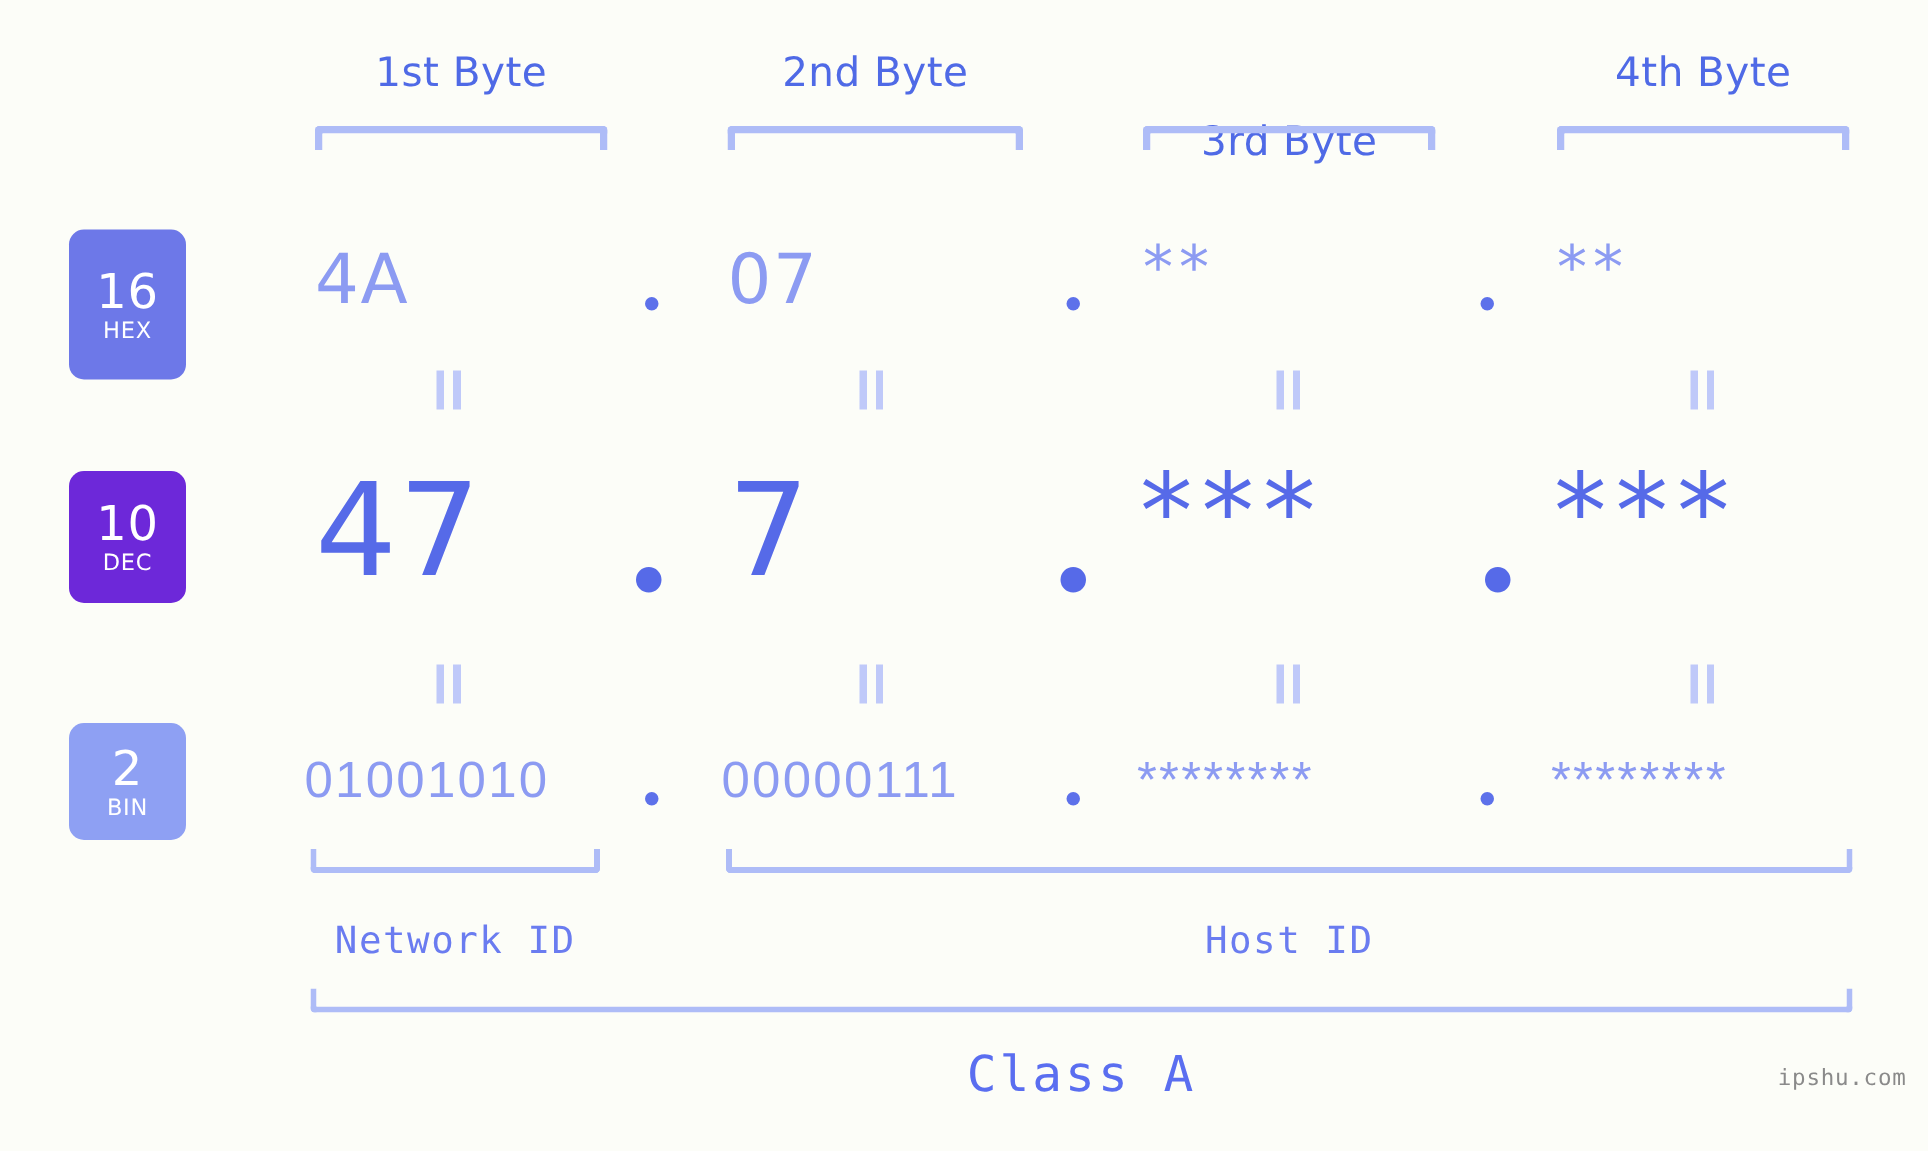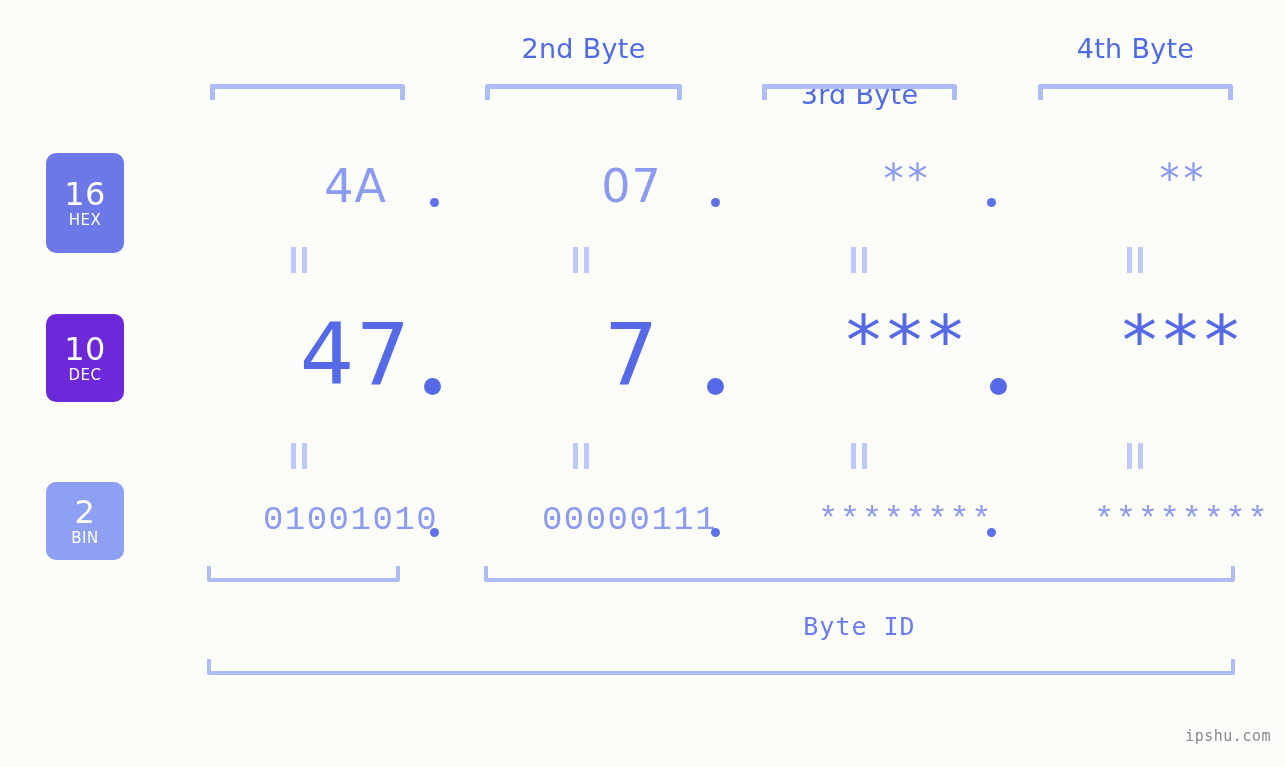--- a/index.html
+++ b/index.html
@@ -77,24 +77,23 @@
   }
   .base-badge .base-name {
     font-size: 15px;
     margin-top: 3px;
     letter-spacing: 0.5px;
   }
 
   
   .val {
     position: absolute;
-    text-align: center;
+    text-align: left;
     white-space: nowrap;
     line-height: 1;
-    margin-left: 48px;
   }
 
   .row-hex .val {
     font-size: 46px;
     color: #8c9bf2;
     font-family: "DejaVu Sans", sans-serif;
     letter-spacing: 1px;
   }
   .row-hex .val.stars {
     color: #8c9bf2;
@@ -109,21 +108,21 @@
     letter-spacing: 1px;
   }
   .row-dec .val.stars {
     font-size: 70px;
     letter-spacing: 6px;
   }
 
   .row-bin .val {
     font-size: 34px;
     color: #8c9bf2;
-    font-family: Liberation Mono, monospace;
+    font-family: Liberation Sans, sans-serif;
     letter-spacing: 1.5px;
   }
 
   
   .dot {
     position: absolute;
     border-radius: 50%;
     background: #566ae8;
   }
   .dot-hex { width: 9px; height: 9px; background: #5d71ea; }
@@ -159,32 +158,33 @@
     font-size: 33px;
     color: #5a6ef0;
     text-align: center;
     white-space: nowrap;
     letter-spacing: 2px;
   }
 
   .watermark {
     position: absolute;
     right: 14px;
-    bottom: 22px;
+    bottom: 40px;
     font-family: "DejaVu Sans Mono", monospace;
     font-size: 15px;
     color: #8a8a8a;
     letter-spacing: 0.5px;
   }
 </style>
 </head>
 <body style="background: rgb(252, 253, 248);">
 
 <div id="stage">
 
+  <div class="byte-label" style="left:210px; width:195px;">1st Byte</div>
   <div class="byte-label" style="left:485px; width:197px;">2nd Byte</div>
   <div class="byte-label" style="left:762px; width:195px;margin-top:46px;">3rd Byte</div>
   <div class="byte-label" style="left:1038px; width:195px;">4th Byte</div>
 
   <div class="bracket bracket-down" style="left:210px; top:84px; width:195px;"></div>
   <div class="bracket bracket-down" style="left:485px; top:84px; width:197px;"></div>
   <div class="bracket bracket-down" style="left:762px; top:84px; width:195px;"></div>
   <div class="bracket bracket-down" style="left:1038px; top:84px; width:195px;"></div>
 
   <div class="row-hex">
@@ -247,19 +247,21 @@
 
     <div class="val" style="left:758px; top:503px; width:199px;">********</div>
     <div class="dot dot-bin" style="left:987px; top:528px;"></div>
 
     <div class="val" style="left:1034px; top:503px; width:199px;">********</div>
   </div>
 
   <div class="bracket bracket-up bracket-thin" style="left:207px; top:566px; width:193px;"></div>
   <div class="bracket bracket-up bracket-thin" style="left:484px; top:566px; width:751px;"></div>
 
-  <div class="section-label" style="left:484px; top:612px; width:751px;">Byte ID</div>
+  <div class="section-label" style="left:207px; top:612px; width:193px;">Network ID</div>
+  <div class="section-label" style="left:484px; top:612px; width:751px;">Host ID</div>
 
   <div class="bracket bracket-up bracket-thin" style="left:207px; top:659px; width:1028px;"></div>
+  <div class="class-label" style="left:207px; top:696px; width:1028px;">Class A</div>
 
   <div class="watermark">ipshu.com</div>
 
 </div>
 
 </body></html>

